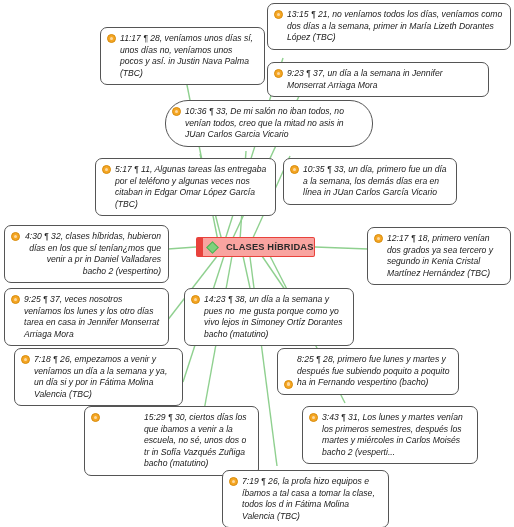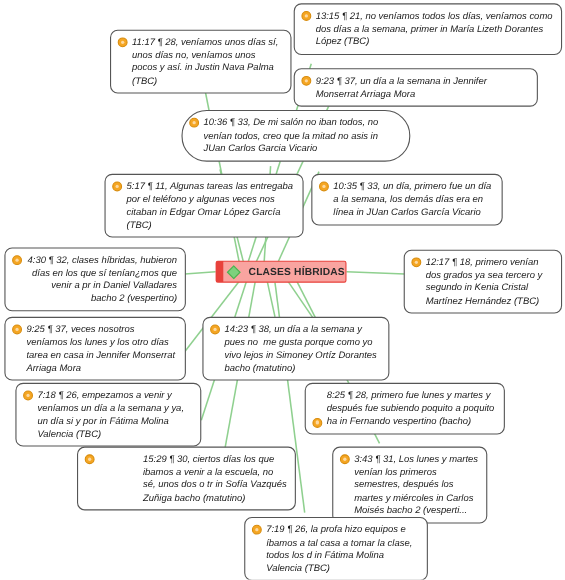--- a/index.html
+++ b/index.html
@@ -179,26 +179,26 @@
   <div class="node" style="left:14px; top:348px; width:169px;">
     <span class="node-icon"></span>
     <span class="node-text">7:18 ¶ 26, empezamos a venir y veníamos un día a la semana y ya, un día si y por in Fátima Molina Valencia (TBC)</span>
   </div>
 
   <div class="node" style="left:277px; top:348px; width:182px;align-items:flex-end;">
     <span class="node-icon"></span>
     <span class="node-text">8:25 ¶ 28, primero fue lunes y martes y después fue subiendo poquito a poquito ha in Fernando vespertino (bacho)</span>
   </div>
 
-  <div class="node" style="left:70px; top:406px; width:199px;gap:44px;">
+  <div class="node" style="left:84px; top:406px; width:175px;gap:44px;">
     <span class="node-icon"></span>
     <span class="node-text">15:29 ¶ 30, ciertos días los que ibamos a venir a la escuela, no sé, unos dos o tr in Sofía Vazqués Zuñiga bacho (matutino)</span>
   </div>
 
-  <div class="node" style="left:302px; top:406px; width:141px;">
+  <div class="node" style="left:302px; top:406px; width:176px;">
     <span class="node-icon"></span>
     <span class="node-text">3:43 ¶ 31, Los lunes y martes venían los primeros semestres, después los martes y miércoles in Carlos Moisés bacho 2 (vesperti...</span>
   </div>
 
   <div class="node" style="left:222px; top:470px; width:167px;">
     <span class="node-icon"></span>
     <span class="node-text">7:19 ¶ 26, la profa hizo equipos e íbamos a tal casa a tomar la clase, todos los d in Fátima Molina Valencia (TBC)</span>
   </div>
 
 </div>

